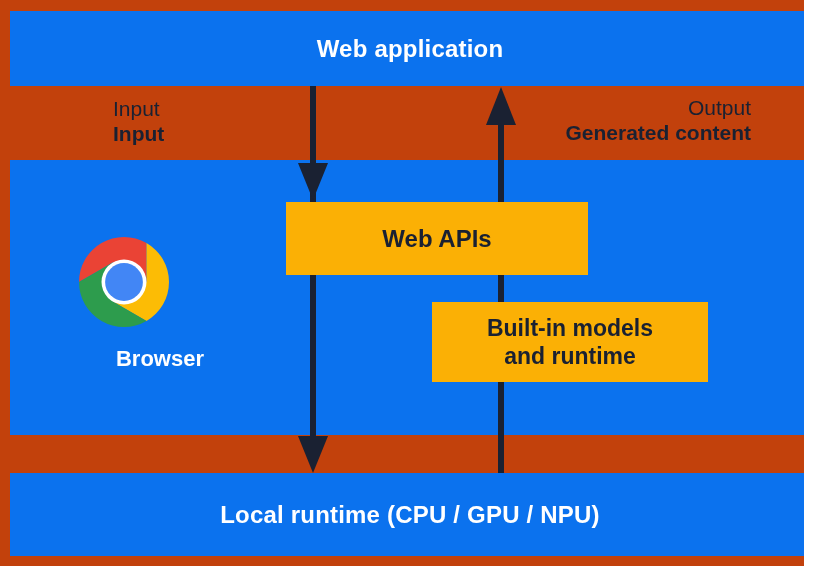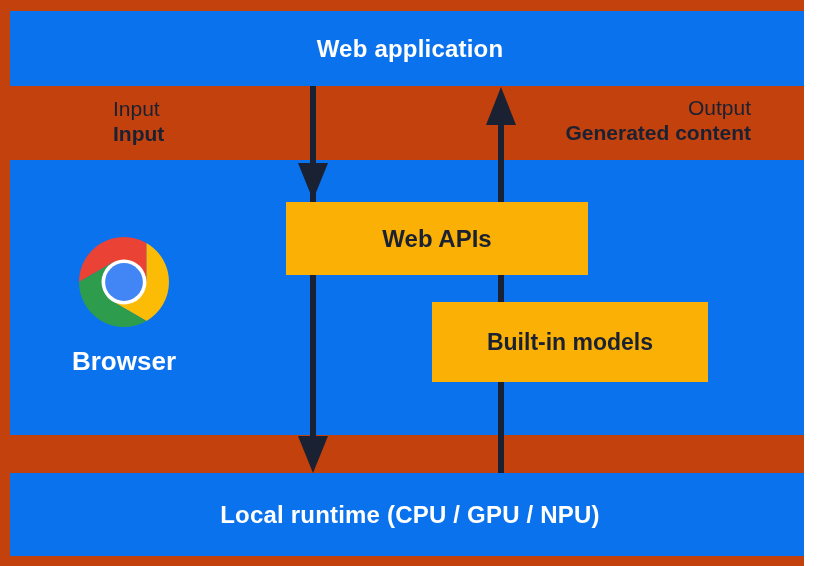--- a/index.html
+++ b/index.html
@@ -34,22 +34,22 @@
   .head.h3{left:486px;top:87px;}
   .ybox{
     position:absolute;background:#fbb005;color:#1a2132;z-index:2;
     display:flex;flex-direction:column;align-items:center;justify-content:center;
     font-weight:700;text-align:center;
   }
   .ybox.webapis{left:253px;top:202px;width:302px;height:73px;font-size:24px;margin-left:33px;}
   .ybox.builtin{left:432px;top:302px;width:276px;height:80px;font-size:23px;line-height:28px;}
   .chrome{position:absolute;left:79px;top:237px;width:90px;height:90px;z-index:1;}
   .browser-label{
-    position:absolute;left:44px;top:346px;width:160px;text-align:center;z-index:1;
-    color:#ffffff;font-weight:700;font-size:26px;
+    position:absolute;left:44px;top:346px;width:160px;text-align:right;z-index:1;
+    color:#ffffff;font-weight:700;font-size:22px;
   }
 </style>
 </head>
 <body>
 
 <div class="canvas">
 
   <div class="bar top">
     <span>Web application</span>
   </div>
@@ -78,19 +78,20 @@
     <circle cx="50" cy="50" r="25" fill="#ffffff"></circle>
     <circle cx="50" cy="50" r="21" fill="#4286f5"></circle>
   </svg>
   <div class="browser-label">Browser</div>
 
   <div class="ybox webapis">
     <span>Web APIs</span>
   </div>
   <div class="ybox builtin">
     <span>Built-in models</span>
+    <span>and runtime</span>
   </div>
 
   <div class="bar bottom">
     <span>Local runtime (CPU / GPU / NPU)</span>
   </div>
 
 </div>
 
 </body></html>

